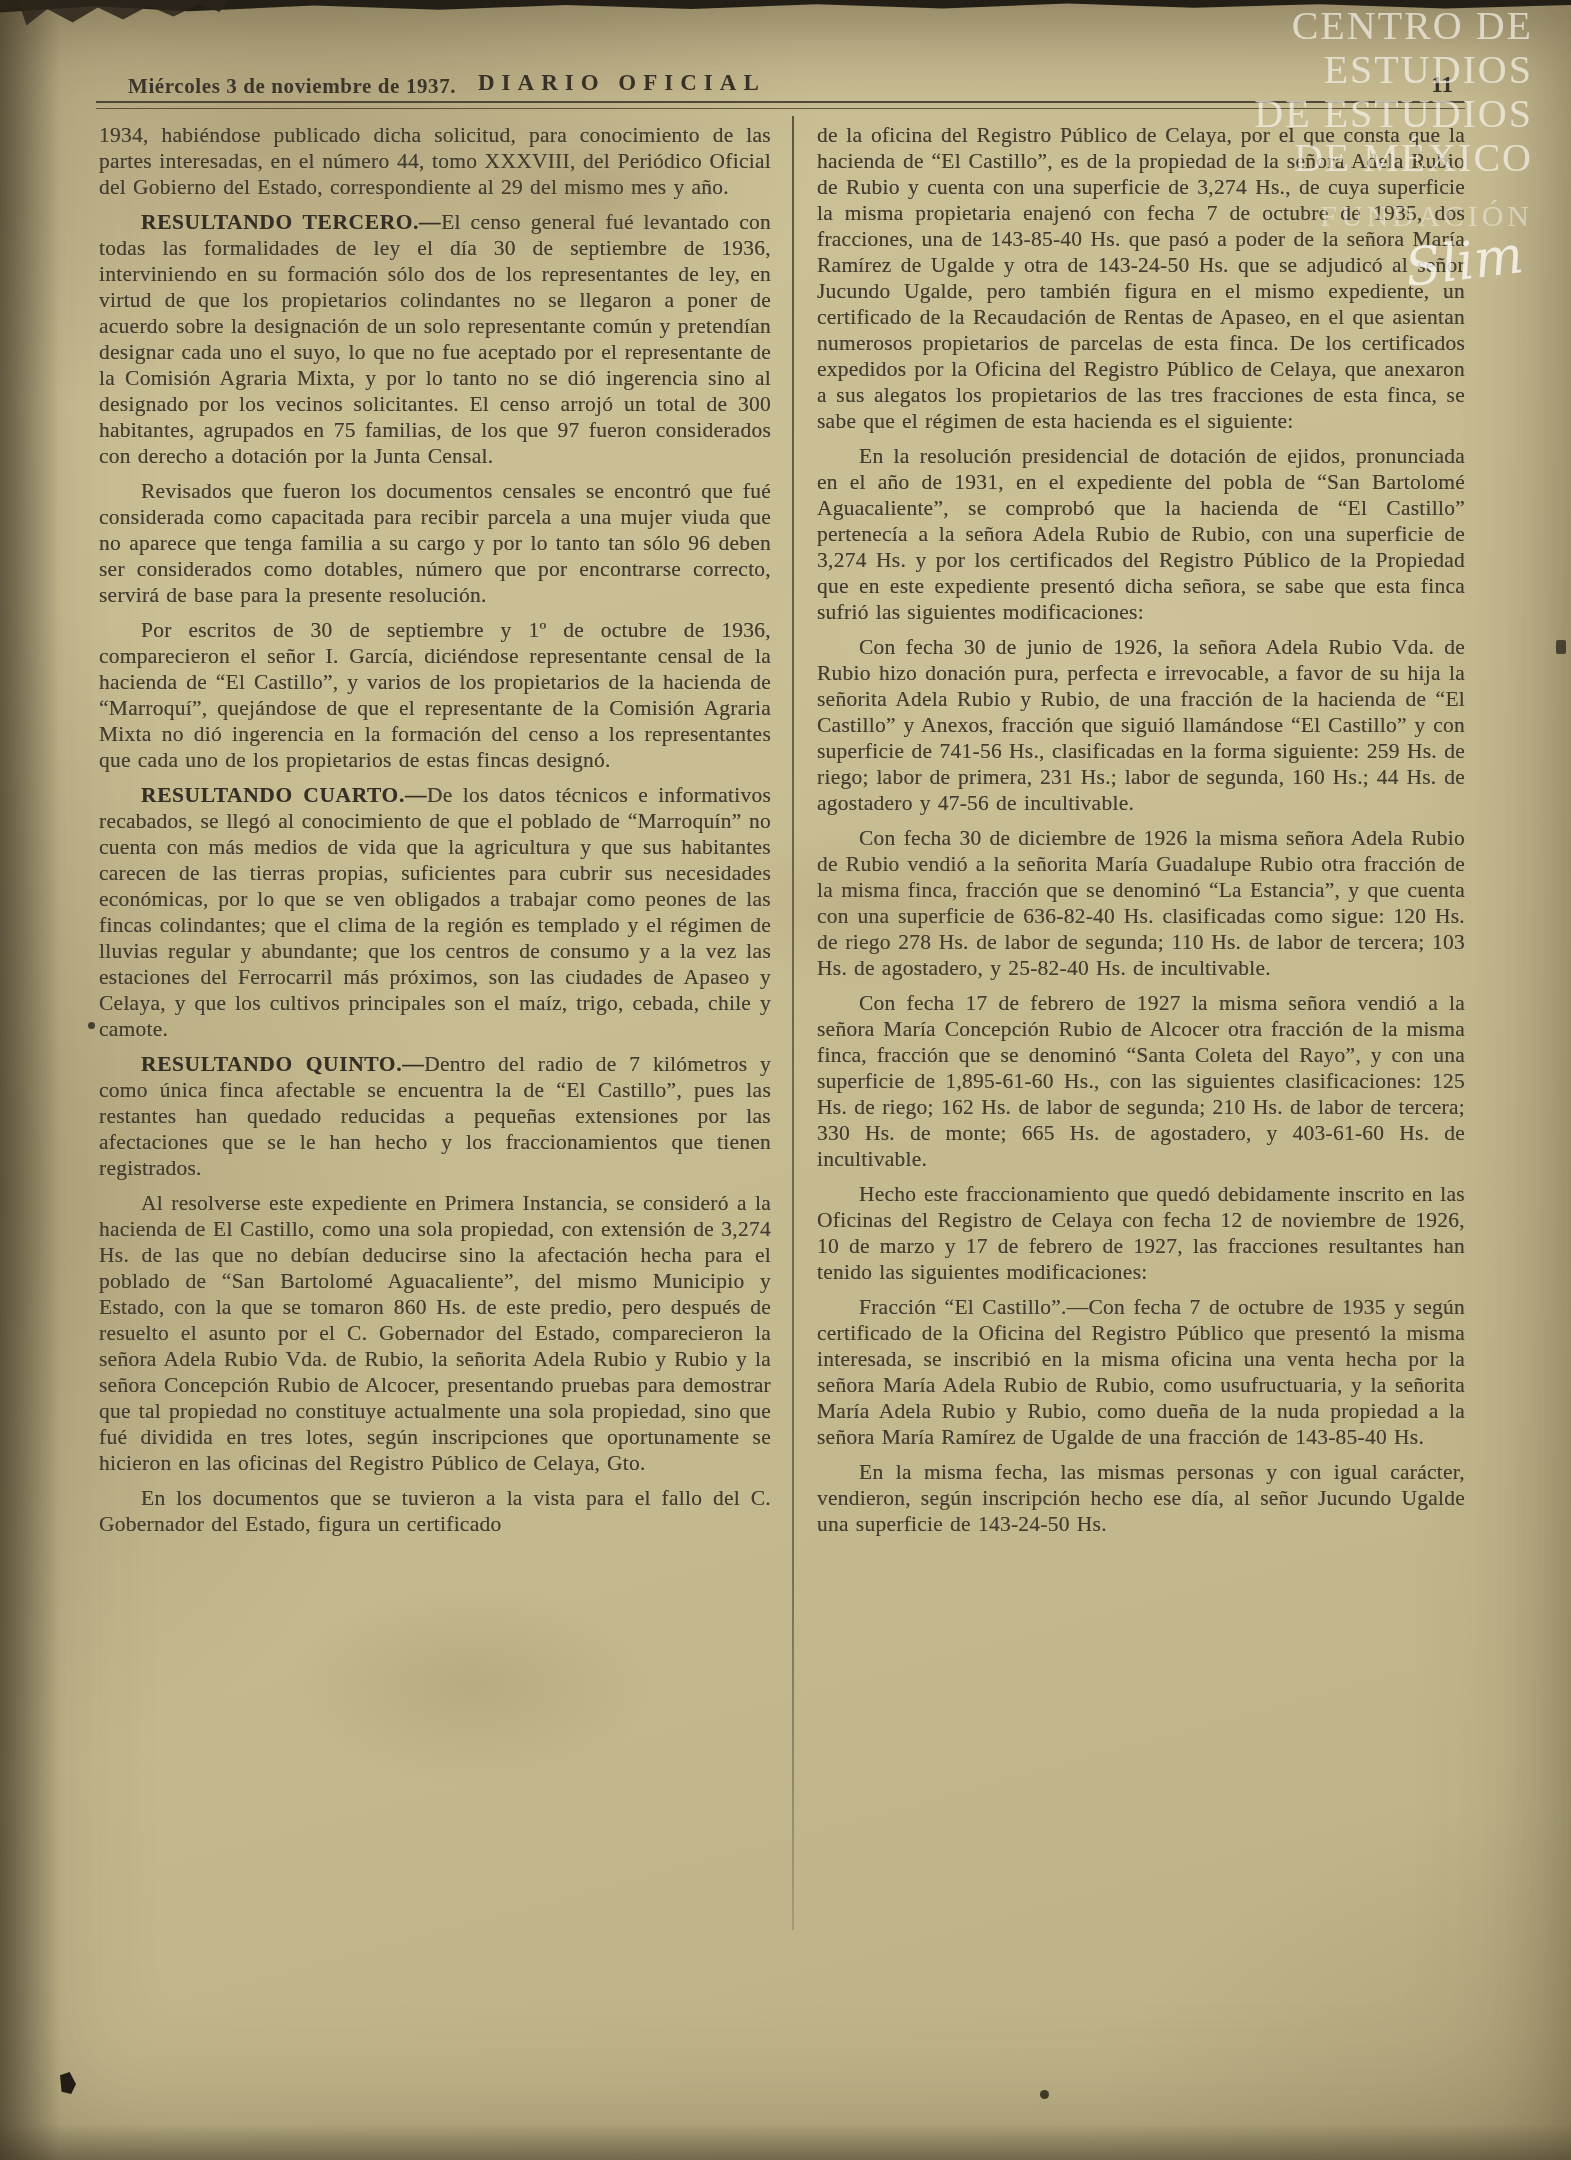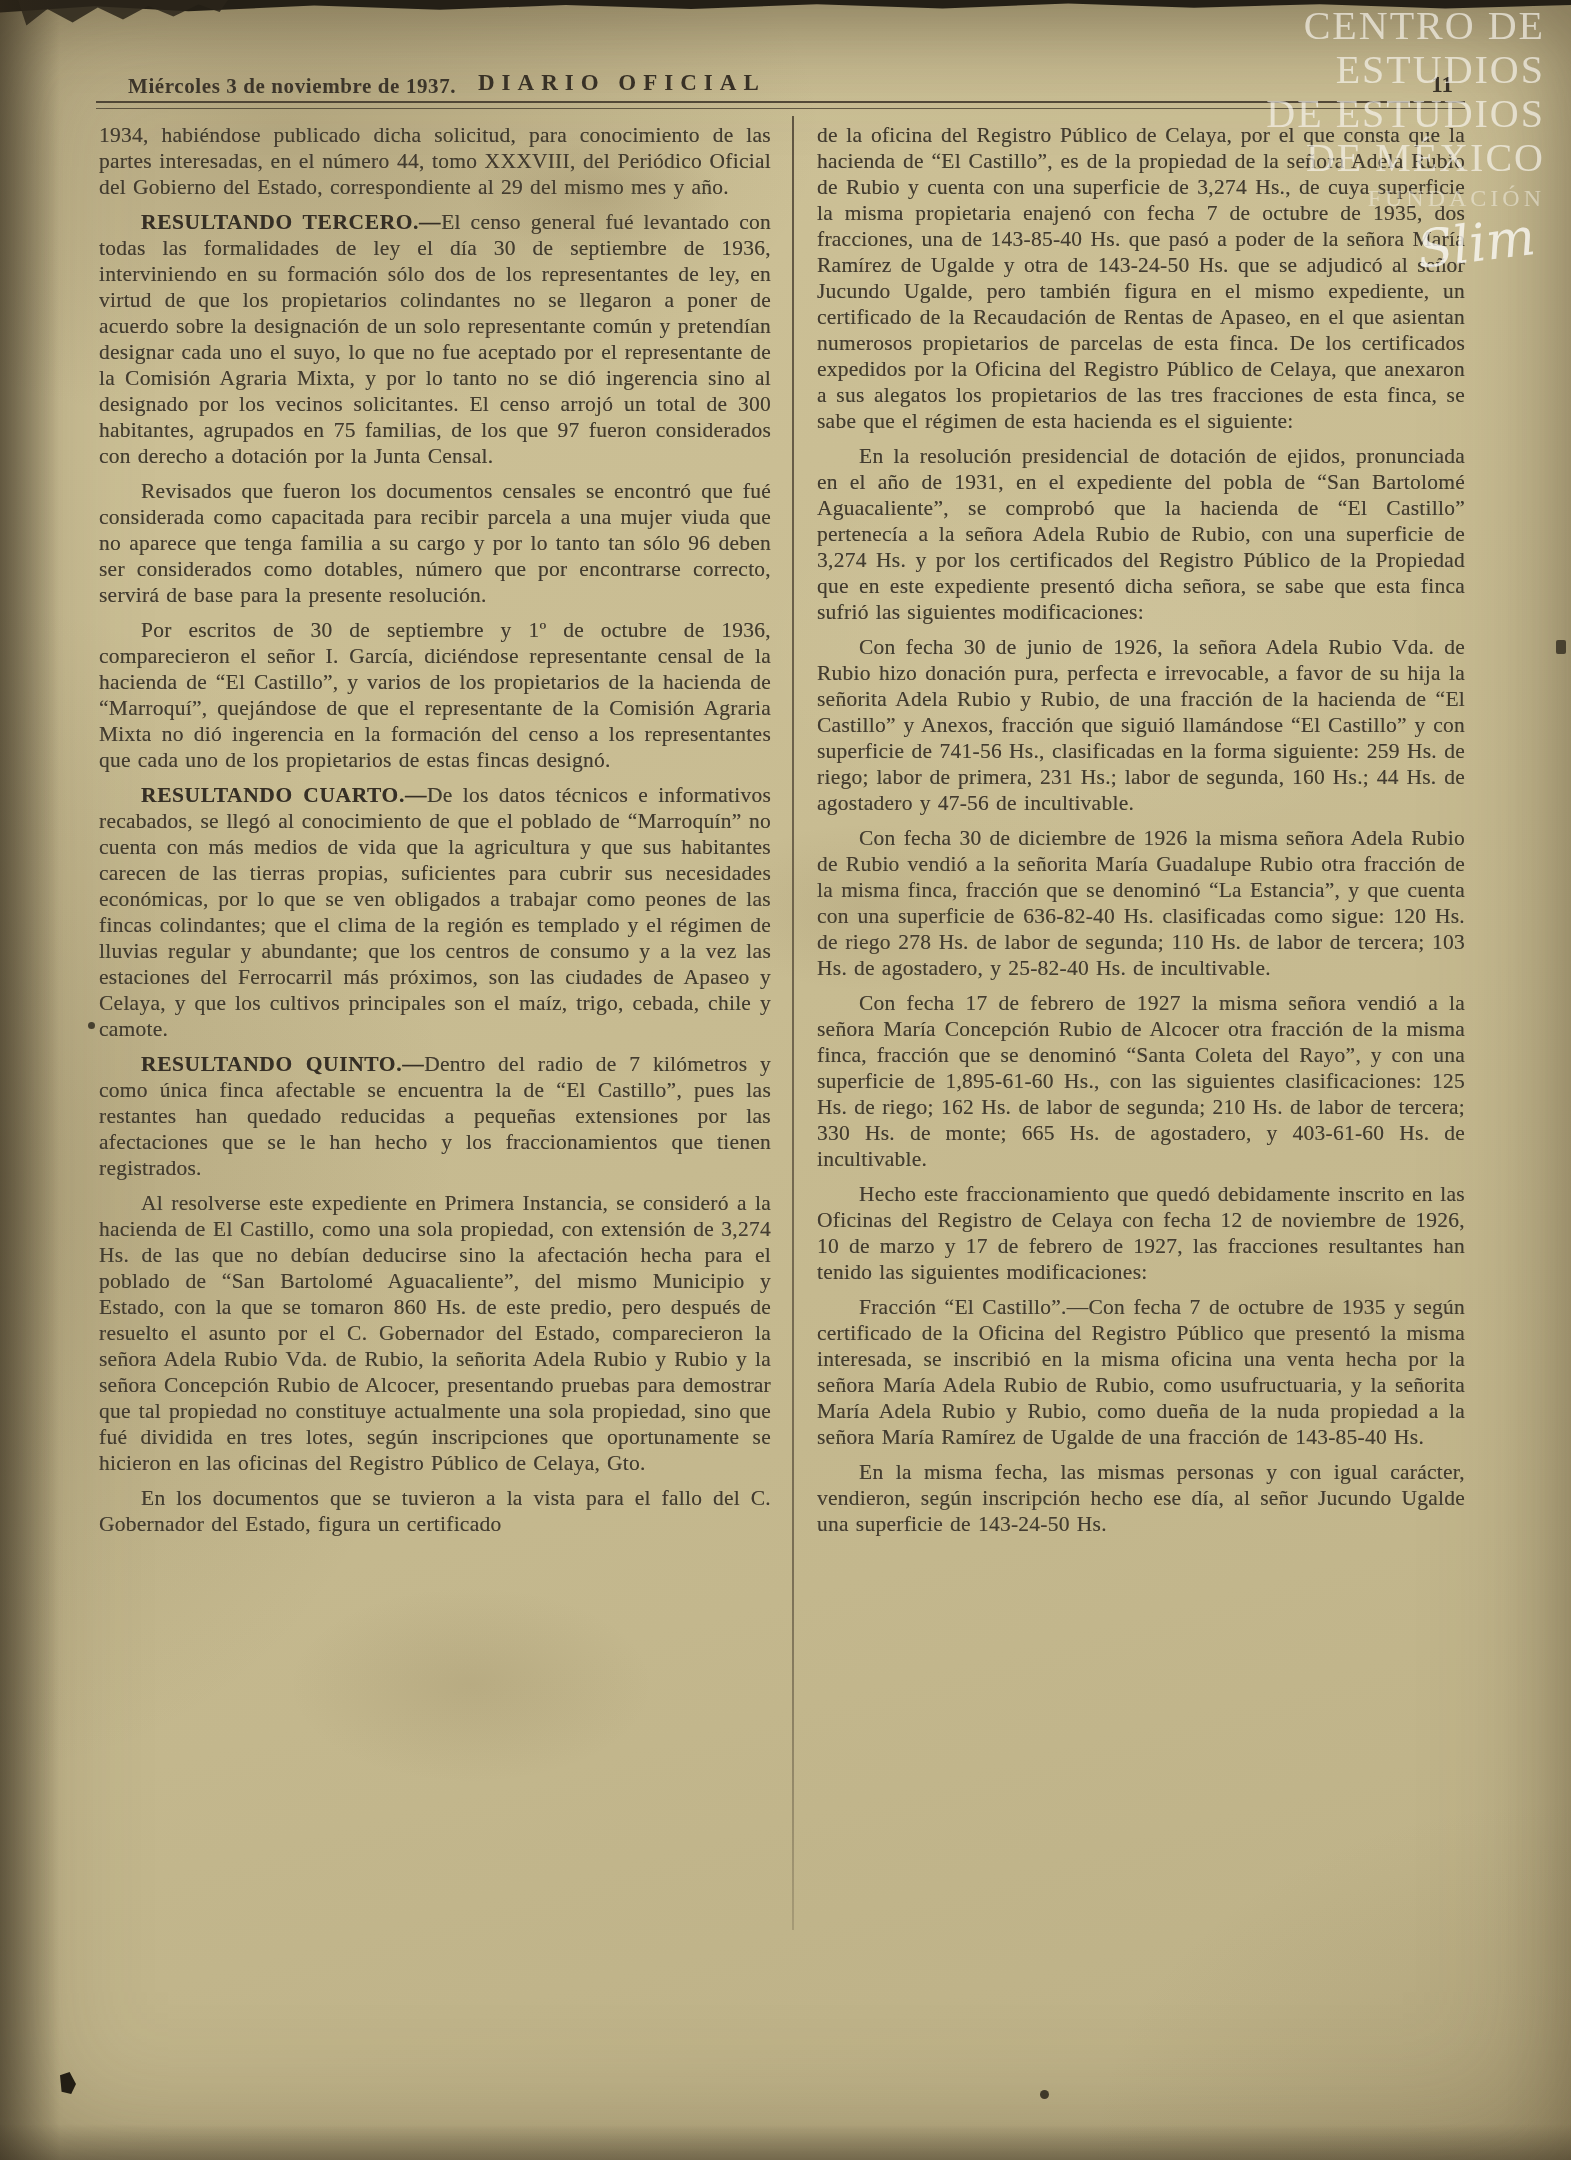--- a/index.html
+++ b/index.html
@@ -55,27 +55,27 @@
     hyphens:auto;-webkit-hyphens:auto;
     color:#423b2f;
     text-shadow:0 0 .6px rgba(66,59,47,.5);
   }
   .col.left{left:99px;width:672px;}
   .col.right{left:817px;width:648px;}
   .col p{margin:0 0 9px 0;text-indent:42px;}
   .col p.flush{text-indent:0;}
   .lead{font-weight:bold;letter-spacing:.6px;color:#362f25;}
   .watermark{
-    position:absolute;top:4px;right:26px;text-align:right;pointer-events:none;
+    position:absolute;top:4px;right:38px;text-align:right;pointer-events:none;
     color:rgba(247,244,237,0.68);
     font-family:"Liberation Serif","DejaVu Serif",serif;
     z-index:5;
   }
   .watermark .wline{font-size:40px;line-height:44px;letter-spacing:2px;font-weight:500;}
-  .watermark .wsub{font-size:24px;line-height:36px;letter-spacing:4px;color:rgba(247,244,237,0.48);}
+  .watermark .wsub{font-size:30px;line-height:36px;letter-spacing:4px;margin-top:18px;color:rgba(247,244,237,0.48);}
   .watermark .wsig{
     font-size:52px;line-height:50px;font-style:italic;margin-top:2px;margin-right:10px;
     color:rgba(250,249,244,0.8);transform:rotate(-7deg);display:inline-block;
     font-family:"DejaVu Serif",serif;
   }
   .speck{position:absolute;background:#221d14;border-radius:2px;}
   .speck.s1{left:60px;top:2072px;width:16px;height:22px;clip-path:polygon(0 15%,60% 0,100% 55%,70% 100%,10% 90%);}
   .speck.s2{left:1040px;top:2090px;width:9px;height:9px;border-radius:50%;opacity:.8;}
   .speck.s3{left:88px;top:1022px;width:7px;height:7px;border-radius:50%;opacity:.75;}
   .speck.s4{left:1556px;top:640px;width:10px;height:14px;opacity:.7;}

